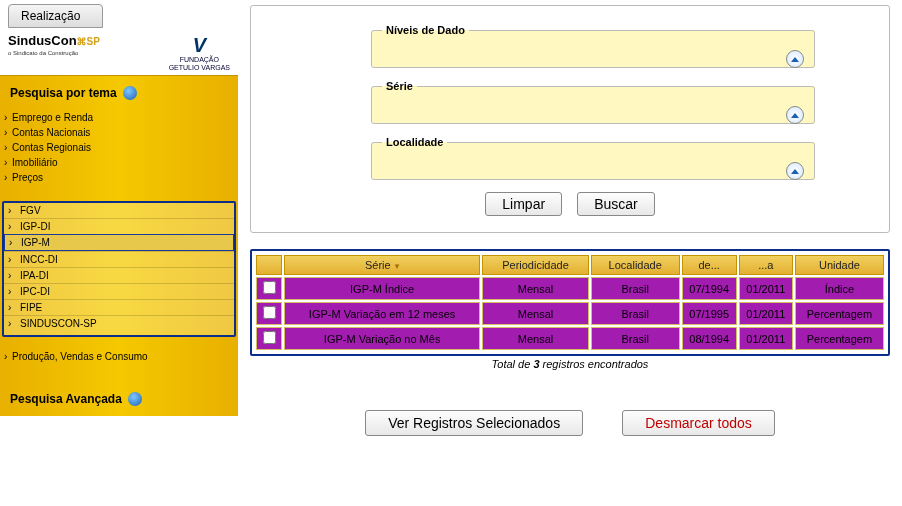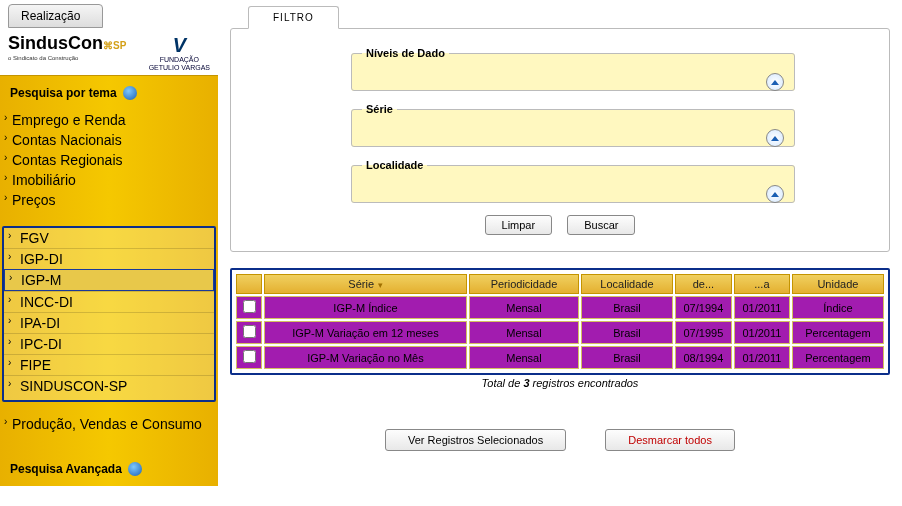--- a/index.html
+++ b/index.html
@@ -1,33 +1,33 @@
 <!DOCTYPE html>
 <html><head>
 <meta charset="utf-8">
 <style>
   * { box-sizing: border-box; margin: 0; padding: 0; }
   body { font-family: Verdana, Arial, sans-serif; font-size: 11px; background: #fff; width: 902px; height: 506px; overflow: hidden; }
   
   .container { display: flex; height: 100%; }
   
   
-  .sidebar { width: 218px; background: #fff; }
+  .sidebar { width: 238px; background: #fff; }
   .realizacao-tab { 
     background: linear-gradient(#f5f5f5, #ddd); 
     border: 1px solid #999; 
     border-radius: 4px 4px 0 0;
     padding: 4px 12px; 
     font-size: 12px;
     width: 95px;
     margin: 4px 0 0 8px;
   }
   .logo-area { background: #fff; padding: 6px 8px 4px; display: flex; align-items: flex-start; gap: 6px; }
   .logo-sindus { font-size: 10px; line-height: 1; }
-  .logo-sindus .big { font-weight: bold; font-size: 18px; }
+  .logo-sindus .big { font-weight: bold; font-size: 13px; }
   .logo-sindus .sp { color: #d4a017; font-weight: bold; }
   .logo-sindus .sub { font-size: 6px; color: #333; }
   .logo-fgv { font-size: 7px; text-align: center; line-height: 1.1; color: #003; margin-left:auto;}
   .logo-fgv .v { font-size: 20px; color: #003366; font-style: italic; font-weight: bold; }
   
   .nav-section { 
     background: linear-gradient(to right, #e8b000, #f5c800, #e8b000); 
     padding: 0; 
     border-top: 1px solid #c49400;
   }
@@ -44,21 +44,21 @@
     width: 14px; height: 14px; 
     background: radial-gradient(circle at 40% 35%, #7ec8ff, #1a5fb4); 
     border-radius: 50%; 
     display: inline-block;
   }
   .nav-list { list-style: none; padding: 0 0 4px 0; }
   .nav-item { 
     padding: 2px 8px 2px 12px; 
     color: #000; 
     cursor: pointer; 
-    font-size: 14px;
+    font-size: 10px;
     position: relative;
   }
   .nav-item::before { content: "›"; position: absolute; left: 4px; font-size: 10px; }
   .sub-group { 
     border: 2px solid #0b2e8a; 
     border-radius: 2px;
     background: rgba(255,255,220,0.3);
     margin: 12px 2px;
   }
   .sub-group .nav-item { 
@@ -127,21 +127,21 @@
     border-right: 4px solid transparent; 
     border-bottom: 5px solid #1a5fb4; 
   }
   .btn-row { text-align: center; margin-top: 4px; }
   .btn { 
     display: inline-block; 
     padding: 3px 16px; 
     border: 1px solid #888; 
     border-radius: 3px;
     background: linear-gradient(#fdfdfd, #e8e8e8);
-    font-size: 11px;
+    font-size: 14px;
     cursor: pointer;
     margin: 0 6px;
   }
   
   
   .results-wrap { 
     border: 2px solid #0b2e8a; 
     border-radius: 2px;
     margin-top: 16px;
     padding: 2px;
@@ -220,23 +220,20 @@
         <li class="nav-item">Produção, Vendas e Consumo</li>
       </ul>
       <div class="nav-header" style="margin-top:14px;">
         <span>Pesquisa Avançada</span>
         <span class="globe-icon"></span>
       </div>
     </div>
   </div>
 
   <div class="main">
-    <div class="filter-tab-wrap">
-      <div class="filter-tab">FILTRO</div>
-    </div>
     <div class="filter-panel">
       <fieldset class="filter-fieldset">
         <legend>Níveis de Dado</legend>
         <div class="dropdown-btn"></div>
       </fieldset>
       <fieldset class="filter-fieldset">
         <legend>Série</legend>
         <div class="dropdown-btn"></div>
       </fieldset>
       <fieldset class="filter-fieldset">

